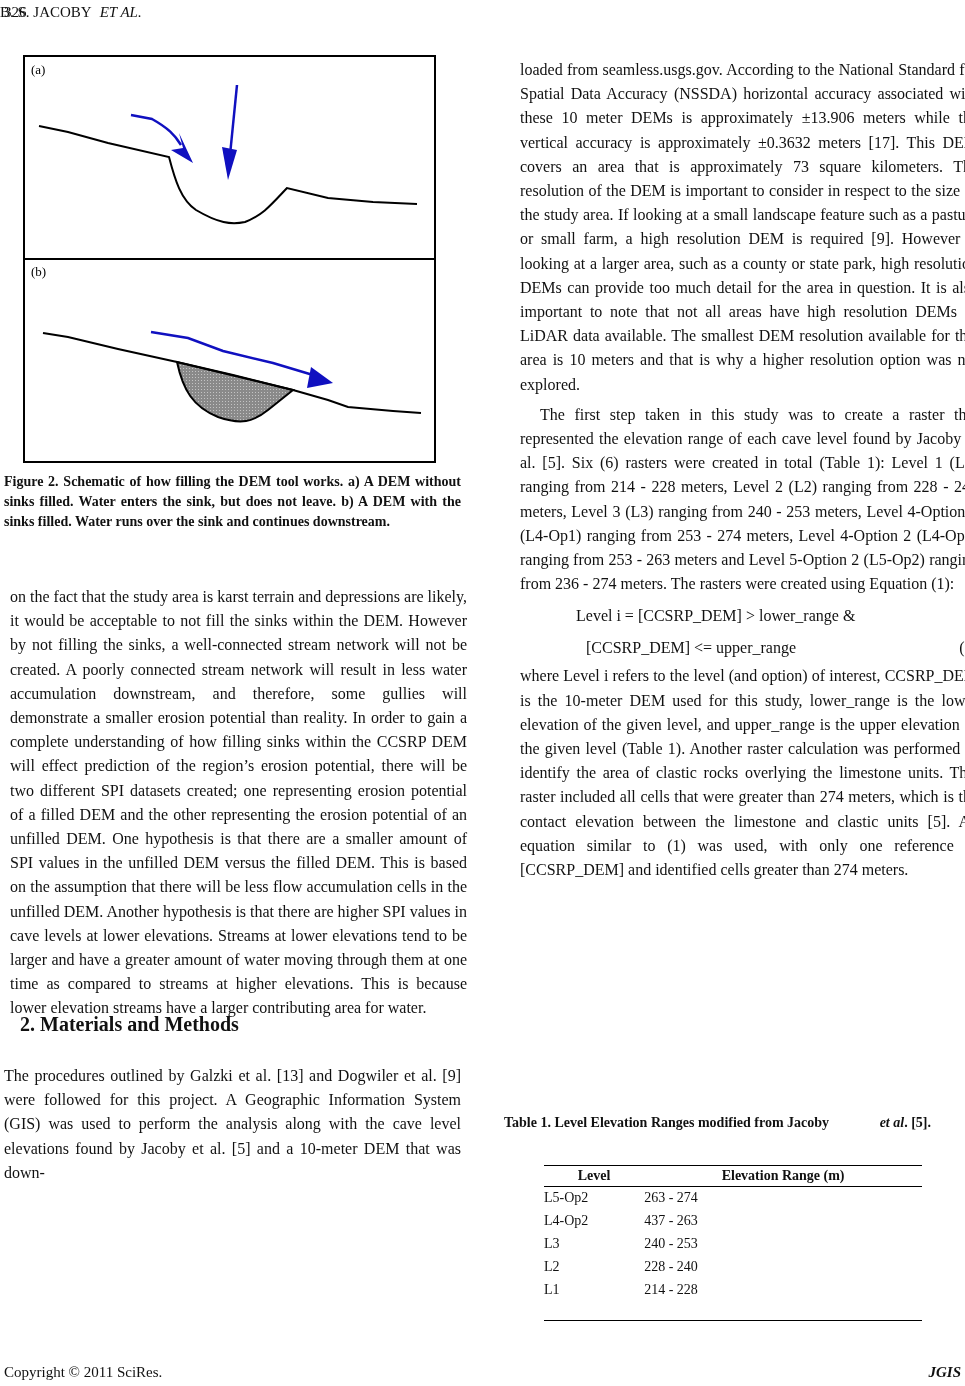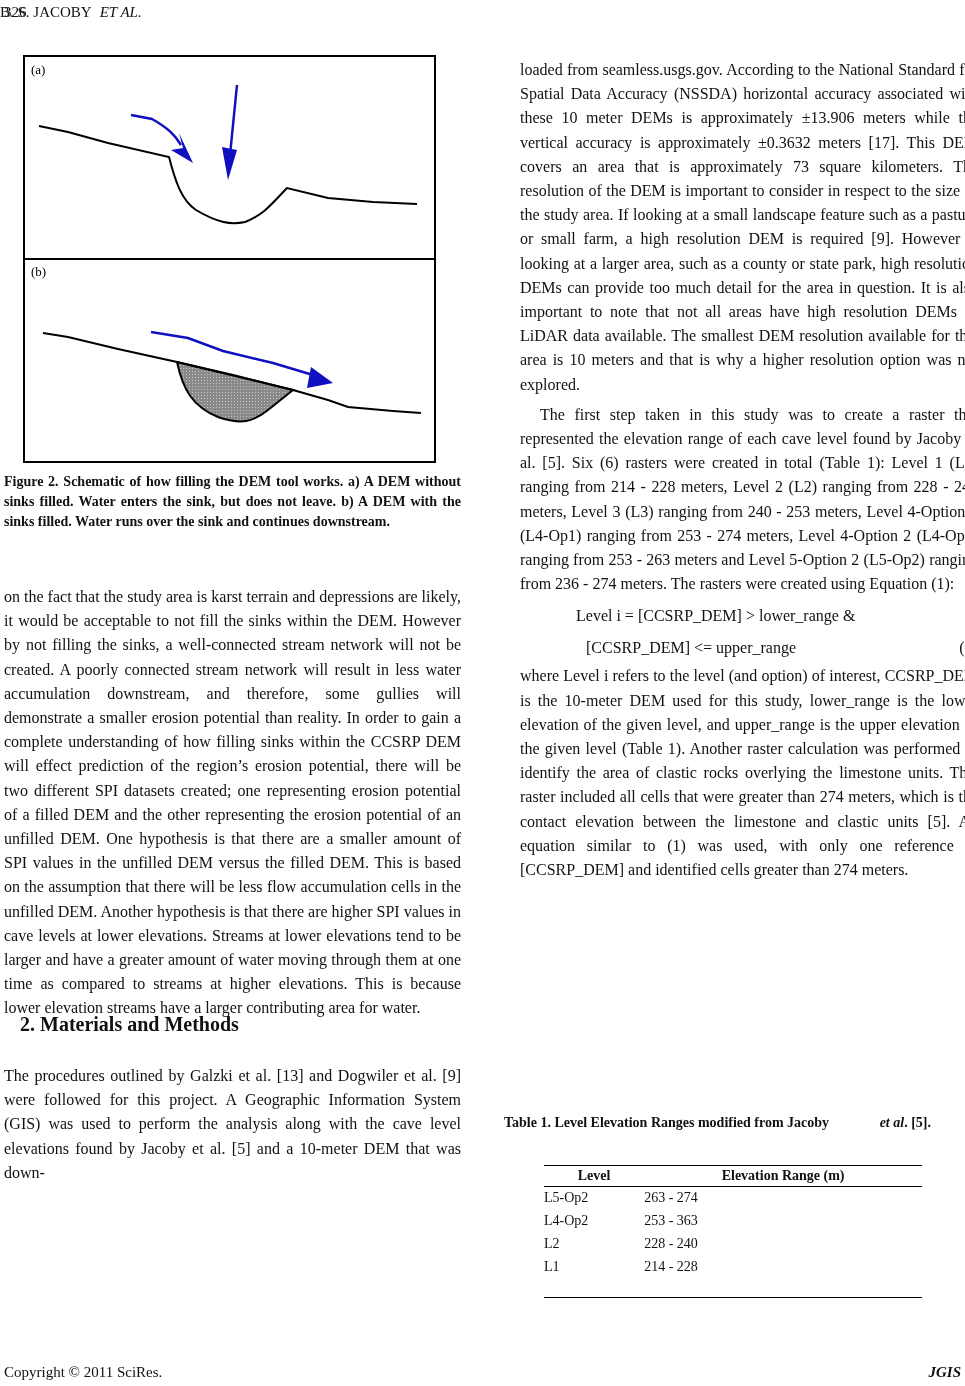--- a/index.html
+++ b/index.html
@@ -5,21 +5,21 @@
   html, body { margin: 0; padding: 0; background: #fff; }
   body { width: 965px; height: 1386px; position: relative; overflow: hidden; font-family: "Liberation Serif", serif; color: #111; }
   .hdr-page { position: absolute; left: 4px; top: 4px; font-size: 15px; }
   .hdr-title { position: absolute; left: 0; right: 0; top: 4px; text-align: left; font-size: 15px; }
   .hdr-title i { font-style: italic; margin-left: 8px; }
   .figure { position: absolute; left: 23px; top: 55px; width: 413px; height: 408px; }
   .figure svg { display: block; }
   .caption { position: absolute; left: 4px; top: 472px; width: 457px; font-size: 14px; font-weight: bold; line-height: 20px; text-align: justify; }
   .para { font-size: 16px; line-height: 24.2px; text-align: justify; margin: 0; }
   .indent { text-indent: 20px; }
-  .ltext { position: absolute; left: 4px; top: 585px; width: 457px; }
+  .ltext { position: absolute; left: 10px; top: 585px; width: 457px; }
   .heading { position: absolute; left: 20px; top: 1013px; font-size: 20px; font-weight: bold; }
   .ltext2 { position: absolute; left: 4px; top: 1064px; width: 457px; }
   .rtext { position: absolute; left: 520px; top: 58px; width: 458px; }
   .eq { font-size: 16px; line-height: 24px; margin: 8px 0 4px 0; }
   .eq1 { padding-left: 56px; }
   .eq2 { display: flex; justify-content: space-between; padding-left: 66px; gap: 25px; }
   .tcaption { position: absolute; left: 504px; top: 1112px; width: 460px; font-size: 14px; font-weight: bold; line-height: 21px; }
   .tcaption i { font-style: italic; margin-left: 47px; }
   table.t1 { position: absolute; left: 544px; top: 1165px; width: 378px; border-collapse: collapse; font-size: 14px; }
   table.t1 th { font-weight: bold; padding: 2px 0; border-top: 1.5px solid #000; border-bottom: 1.5px solid #000; }
@@ -95,21 +95,25 @@
       <th>Elevation Range (m)</th>
     </tr>
   </thead>
   <tbody>
     <tr>
         <td>L5-Op2</td>
         <td>263 - 274</td>
       </tr>
     <tr>
         <td>L4-Op2</td>
-        <td>253 - 363</td>
+        <td>437 - 263</td>
+      </tr>
+    <tr>
+        <td>L3</td>
+        <td>240 - 253</td>
       </tr>
     <tr>
         <td>L2</td>
         <td>228 - 240</td>
       </tr>
     <tr class="last">
         <td>L1</td>
         <td>214 - 228</td>
       </tr>
   </tbody>

